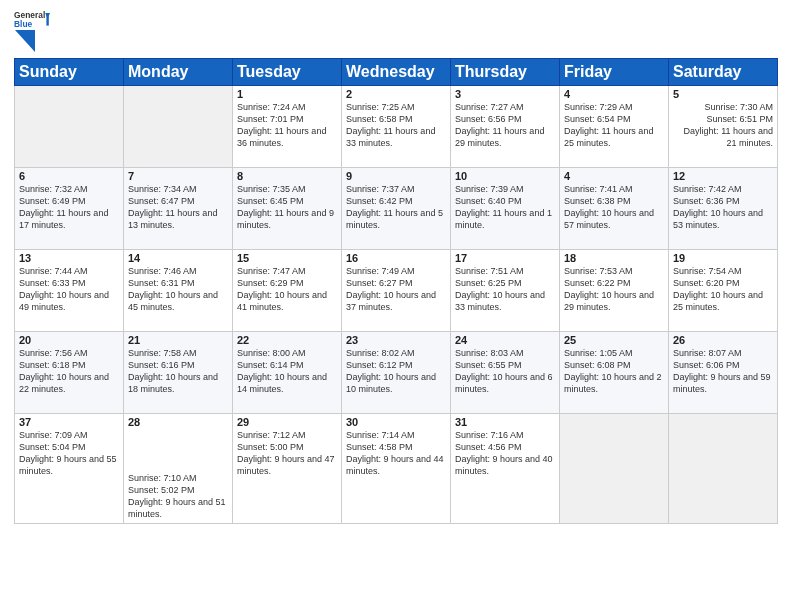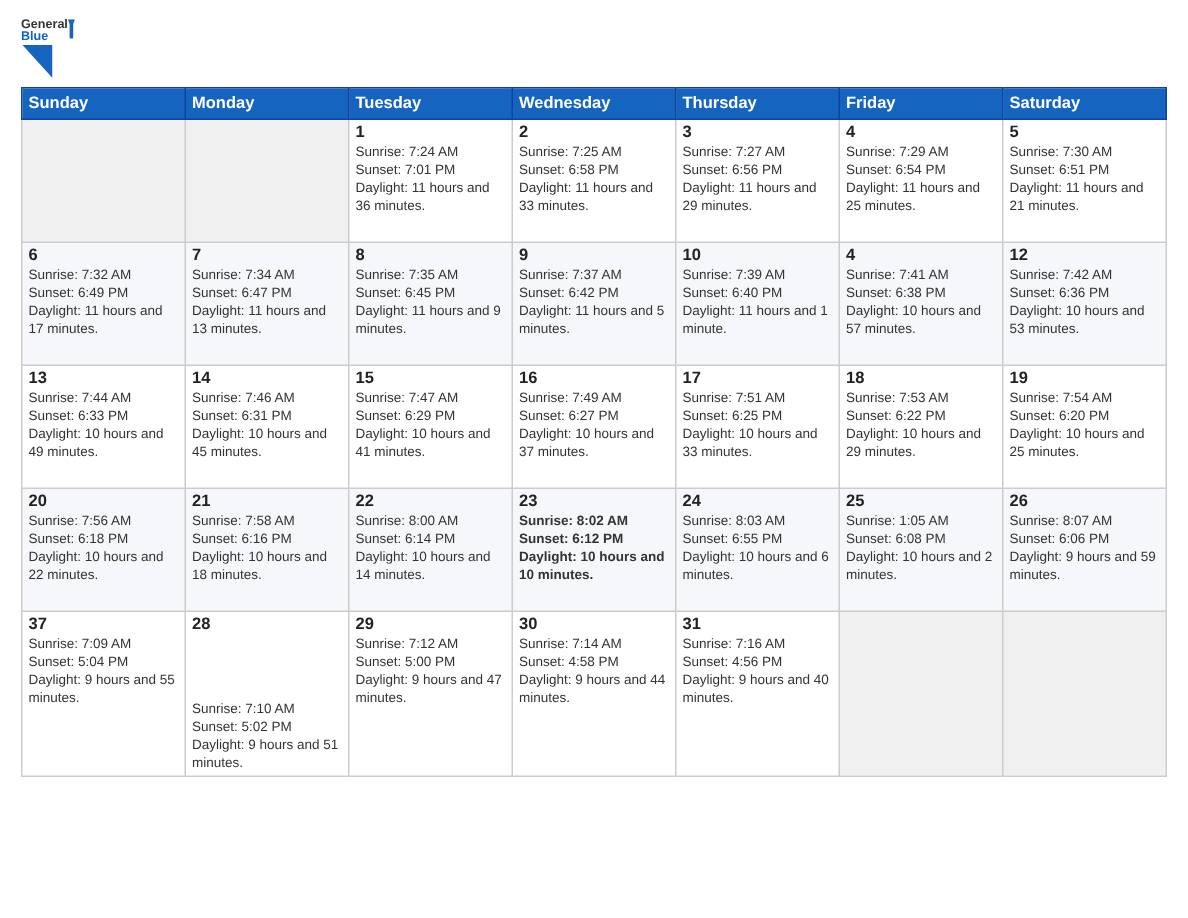--- a/index.html
+++ b/index.html
@@ -48,21 +48,21 @@
     .calendar {
       border: 1px solid #ccc;
       border-collapse: collapse;
       width: 100%;
       flex: 1;
       table-layout: fixed;
     }
     .calendar th {
       background-color: #1565c0;
       color: #fff;
-      font-size: 11px;
+      font-size: 16px;
       font-weight: bold;
       padding: 4px 4px;
       border: 1px solid #1040a0;
       text-align: left;
     }
     .calendar td {
       border: 1px solid #ccc;
       vertical-align: top;
       padding: 2px 4px;
       font-size: 9.5px;
@@ -150,21 +150,21 @@
 Daylight: 11 hours and 29 minutes.</div>
           </td>
           <td>
             <span class="day-num">4</span>
             <div class="cell-text" style="white-space: pre-line;">Sunrise: 7:29 AM
 Sunset: 6:54 PM
 Daylight: 11 hours and 25 minutes.</div>
           </td>
           <td>
             <span class="day-num">5</span>
-            <div class="cell-text" style="white-space: pre-line;">Sunrise: 7:30 AM
+            <div class="cell-text" style="white-space: pre-line; text-align: right;">Sunrise: 7:30 AM
 Sunset: 6:51 PM
 Daylight: 11 hours and 21 minutes.</div>
           </td>
         </tr>
         <tr>
           <td>
             <span class="day-num">6</span>
             <div class="cell-text" style="white-space: pre-line;">Sunrise: 7:32 AM
 Sunset: 6:49 PM
 Daylight: 11 hours and 17 minutes.</div>
@@ -264,21 +264,21 @@
 Daylight: 10 hours and 18 minutes.</div>
           </td>
           <td>
             <span class="day-num">22</span>
             <div class="cell-text" style="white-space: pre-line;">Sunrise: 8:00 AM
 Sunset: 6:14 PM
 Daylight: 10 hours and 14 minutes.</div>
           </td>
           <td>
             <span class="day-num">23</span>
-            <div class="cell-text" style="white-space: pre-line; font-weight: bold;">Sunrise: 8:02 AM
+            <div class="cell-text" style="white-space: pre-line;">Sunrise: 8:02 AM
 Sunset: 6:12 PM
 Daylight: 10 hours and 10 minutes.</div>
           </td>
           <td>
             <span class="day-num">24</span>
             <div class="cell-text" style="white-space: pre-line;">Sunrise: 8:03 AM
 Sunset: 6:55 PM
 Daylight: 10 hours and 6 minutes.</div>
           </td>
           <td>

